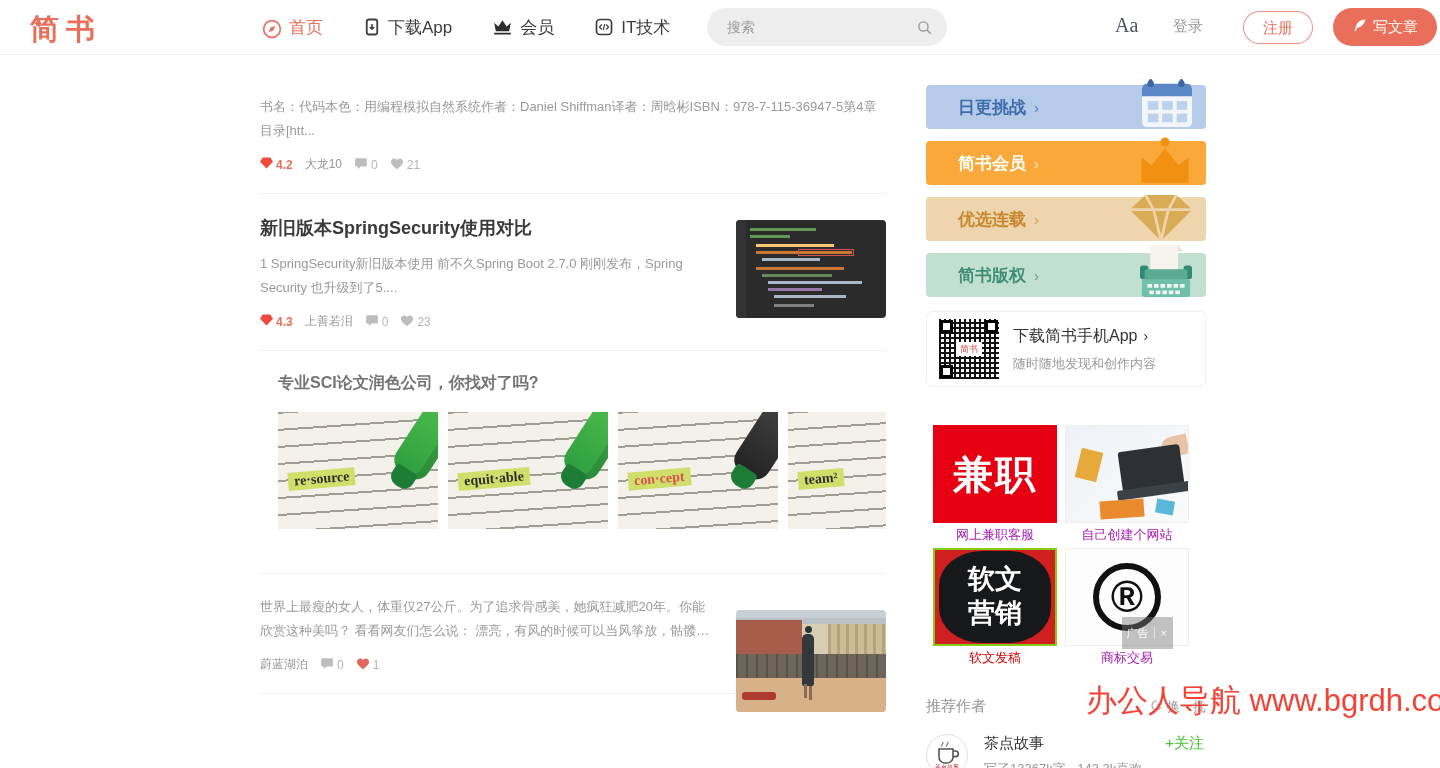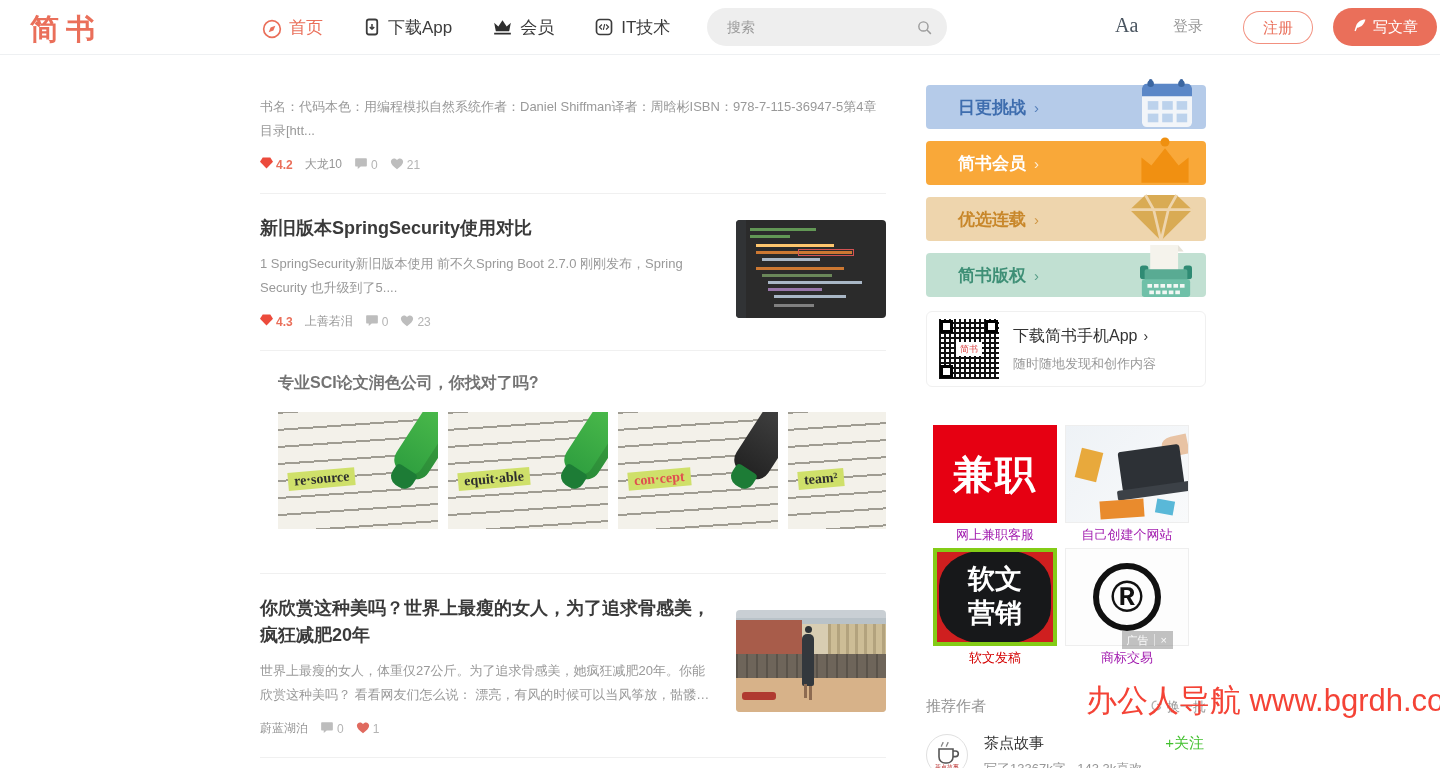--- a/index.html
+++ b/index.html
@@ -144,31 +144,31 @@
   .ad-img.website .laptop::after { content:""; position:absolute; left:-6px; bottom:-8px; width:74px;
     height:10px; background:#3c4147; border-radius:2px; }
   .ad-img.website .card { position:absolute; left:12px; top:24px; width:22px; height:30px;
     background:#e8a93c; transform:rotate(14deg); }
   .ad-img.website .folder { position:absolute; left:34px; bottom:4px; width:44px; height:18px;
     background:#e98b2d; transform:rotate(-4deg); }
   .ad-img.website .chip { position:absolute; right:14px; bottom:8px; width:18px; height:14px;
     background:#59b8d8; transform:rotate(10deg); }
   .ad-img.website .hand { position:absolute; right:0px; top:10px; width:26px; height:20px;
     background:#e8c3a4; border-radius:40% 0 0 40%; transform:rotate(-12deg); }
-  .ad-img.ruanwen { background:#cf1f1f; border:4px solid #84cc16; display:flex; align-items:center;
+  .ad-img.ruanwen { background:#cf1f1f; border:2px solid #84cc16; display:flex; align-items:center;
     justify-content:center; }
   .ad-img.ruanwen .blob { width:112px; height:92px; background:#17181a; border-radius:38%;
     display:flex; align-items:center; justify-content:center; }
   .ad-img.ruanwen .blob span { width:62px; font-size:27px; line-height:1.25; color:#fff;
     font-weight:bold; text-align:center; font-family:"Liberation Serif","DejaVu Serif",serif; }
   .ad-img.trademark { background:#fdfdfd; display:flex; align-items:center; justify-content:center; }
   .ad-img.trademark .rsym { width:68px; height:68px; border:6px solid #111; border-radius:50%;
     display:flex; align-items:center; justify-content:center; font-size:44px; font-weight:bold;
     color:#111; font-family:"Liberation Sans",sans-serif; }
-  .ad-tag { position:absolute; right:16px; bottom:18px; height:18px; display:flex; align-items:center;
+  .ad-tag { position:absolute; right:16px; bottom:18px; height:32px; display:flex; align-items:center;
     background:rgba(120,120,120,.45); color:rgba(255,255,255,.9); font-size:11px; z-index:3; cursor:pointer; }
   .ad-tag .t { padding:0 5px; } .ad-tag .x { padding:0 6px; border-left:1px solid rgba(255,255,255,.5); }
 
   .rec-header { margin-top:30px; display:flex; align-items:flex-end; }
   .rec-title { font-size:15px; color:#969696; }
   .rec-refresh { margin-left:auto; display:flex; align-items:center; gap:4px; font-size:13px;
     color:#969696; cursor:pointer; }
   .author-row { margin-top:18px; display:flex; align-items:flex-start; }
   .avatar { position:relative; width:42px; height:42px; border-radius:50%; border:1px solid #e0e0e0;
     background:#fff; flex:0 0 42px; overflow:hidden; cursor:pointer; }
@@ -325,21 +325,20 @@
           <span class="marker"></span>
         </div>
         <div class="dict-tile t4">
           <span class="dict-word">team²</span>
 
         </div>
       </div>
     </section>
 
     <article class="post has-thumb">
-      <h2 class="post-title">你欣赏这种美吗？世界上最瘦的女人，为了追求骨感美，疯狂减肥20年</h2>
       <p class="post-abstract">世界上最瘦的女人，体重仅27公斤。为了追求骨感美，她疯狂减肥20年。你能欣赏这种美吗？ 看看网友们怎么说： 漂亮，有风的时候可以当风筝放，骷髅风...</p>
       <div class="post-meta">
         <a class="author">蔚蓝湖泊</a>
         <span class="mstat">
           <span><svg width="14" height="13" viewBox="0 0 24 24">
                 <path d="M3 2.5h18c1 0 1.8.8 1.8 1.8v11.4c0 1-.8 1.8-1.8 1.8h-9.5L6 22v-4.5H3c-1 0-1.8-.8-1.8-1.8V4.3c0-1 .8-1.8 1.8-1.8z" fill="#bdbdbd"></path>
               </svg></span>
           <span>0</span>
         </span>
         <span class="mstat">

